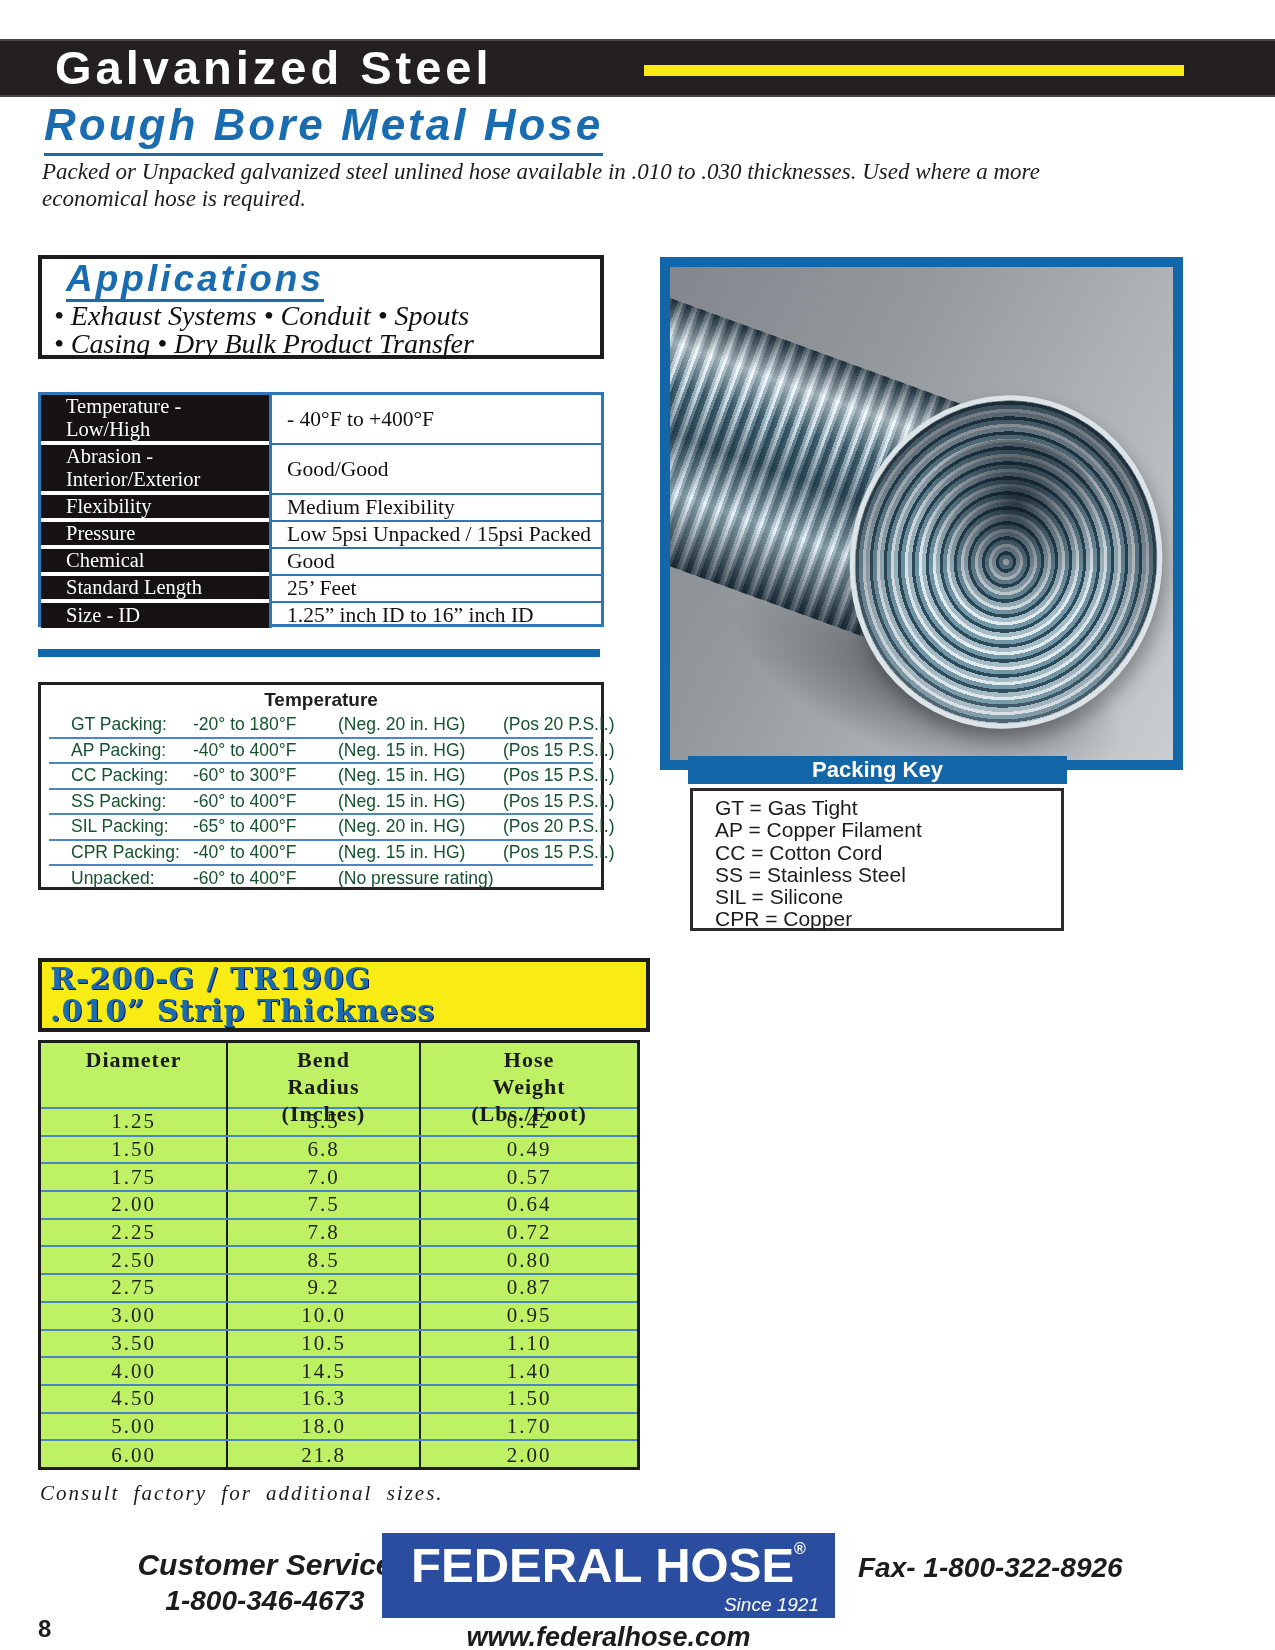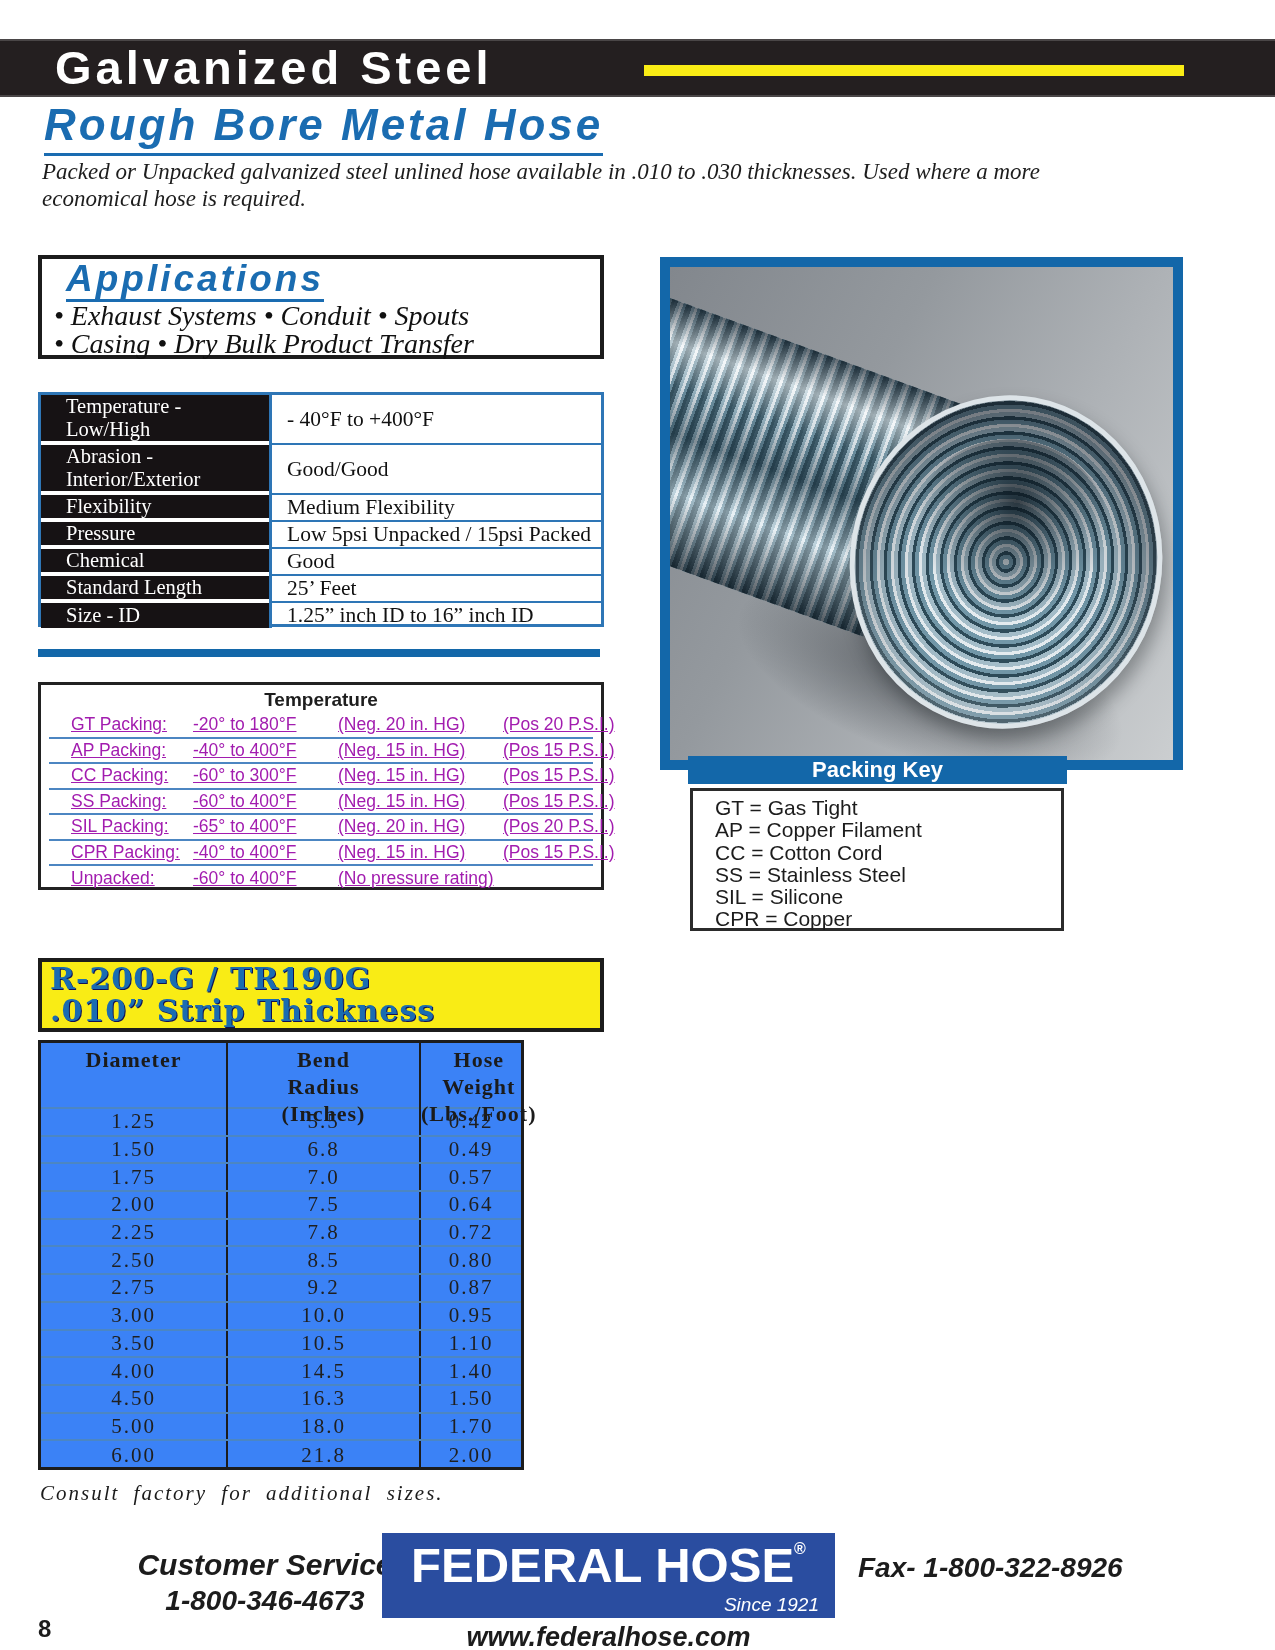--- a/index.html
+++ b/index.html
@@ -43,21 +43,21 @@
 
   #blue-rule{left:38px;top:649px;width:562px;height:8px;background:var(--accent_blue);}
 
   
   #temp-table{left:38px;top:682px;width:566px;height:208px;border:3px solid #222;box-sizing:border-box;background:#fff;}
   #temp-title{text-align:center;font-weight:bold;font-size:19px;color:#1d1d1d;margin-top:4px;}
   #temp-rows{margin:2px 8px 0 8px;}
   .temp-row{display:grid;grid-template-columns:122px 145px 165px 1fr;height:25.5px;align-items:center;
     border-bottom:2px solid var(--row_blue);padding-left:22px;box-sizing:border-box;}
   .temp-row:last-child{border-bottom:none;}
-  .temp-row div{font-size:17.5px;color:#a21caf;white-space:nowrap;text-decoration:underline;}
+  .temp-row div{font-size:17.5px;color:#14532d;white-space:nowrap;}
 
   
   #img-frame{left:660px;top:257px;width:523px;height:513px;border:10px solid var(--accent_blue);box-sizing:border-box;z-index:1;}
   #photo{position:absolute;inset:0;overflow:hidden;
     background:linear-gradient(118deg,#82878d 0%,#94999e 35%,#aeb2b6 65%,#cbced0 100%);}
   #hose-shadow{position:absolute;left:-20px;top:295px;width:560px;height:230px;transform:rotate(19deg);
     background:radial-gradient(closest-side,rgba(25,30,36,.55),rgba(25,30,36,0) 72%);}
   #hose-tube{position:absolute;left:-80px;top:10px;width:520px;height:252px;transform:rotate(20deg);
     transform-origin:left center;border-radius:0 120px 120px 0;
     background:repeating-linear-gradient(90deg,#3c5a68 0 3px,#9dbac7 3px 6px,#e8eff3 6px 9px,#6d92a3 9px 12px,#2f4c59 12px 15px);}
@@ -73,28 +73,28 @@
 
   
   #packing-bar{left:688px;top:756px;width:379px;height:28px;background:var(--accent_blue);z-index:3;
     display:flex;align-items:center;justify-content:center;}
   #packing-title{color:#fff;font-weight:bold;font-size:22px;}
   #packing-box{left:690px;top:788px;width:374px;height:143px;border:3px solid #2b2b2b;box-sizing:border-box;background:#fff;
     padding:6px 0 0 22px;}
   .key-item{font-size:21px;line-height:22.3px;color:#1c1c1c;}
 
   
-  #product-banner{left:38px;top:958px;width:566px;height:74px;background:var(--highlight_yellow);
+  #product-banner{left:38px;top:958px;width:612px;height:74px;background:var(--highlight_yellow);
     border:4px solid #1c1c1c;box-sizing:border-box;padding:1px 0 11px 8px;}
   .product-line{font-family:"DejaVu Serif",serif;font-weight:bold;color:var(--title_blue);
     font-size:30px;line-height:32px;letter-spacing:1px;white-space:nowrap;
     text-shadow:1px 1px 0 #115; }
 
   
-  #size-table{left:38px;top:1040px;width:486px;height:430px;border:3px solid #1c1c1c;box-sizing:border-box;background:#3b82f6;}
+  #size-table{left:38px;top:1040px;width:602px;height:430px;border:3px solid #1c1c1c;box-sizing:border-box;background:#bef264;}
   #size-head{display:grid;grid-template-columns:187px 193px 1fr;height:64px;border-bottom:2px solid var(--row_blue);}
   .size-h{font-family:"Liberation Serif",serif;font-weight:bold;font-size:22px;color:#1b1b1b;text-align:center;
     white-space:pre-line;line-height:27px;padding-top:3px;letter-spacing:1px;}
   .size-h.c1,.size-h.c2{border-right:2px solid #1c1c1c;}
   #size-rows{height:360px;display:grid;grid-template-rows:repeat(13,1fr);}
   .size-row{display:grid;grid-template-columns:187px 193px 1fr;border-bottom:2px solid var(--row_blue);box-sizing:border-box;}
   .size-row:last-child{border-bottom:none;}
   .size-row div{font-family:"Liberation Serif",serif;font-size:21px;letter-spacing:2px;color:#1f1f1f;
     display:flex;align-items:center;justify-content:center;}
   .size-row div:nth-child(1),.size-row div:nth-child(2){border-right:2px solid #1c1c1c;}

